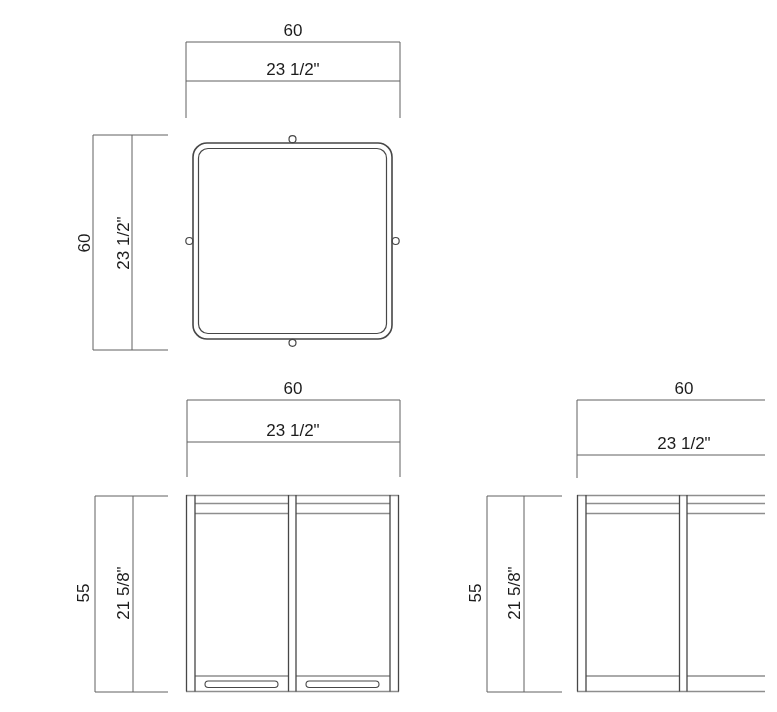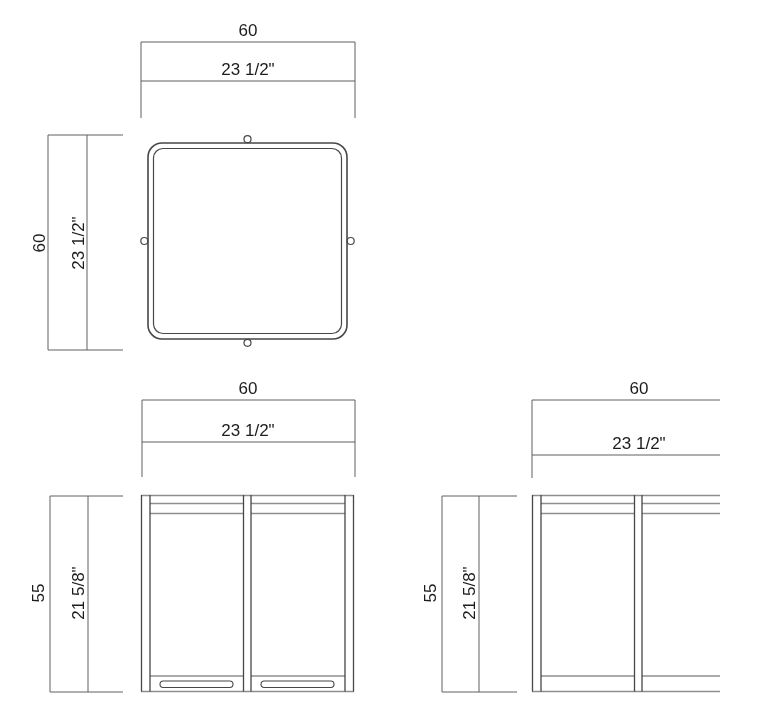--- a/index.html
+++ b/index.html
@@ -6,20 +6,21 @@
     margin: 0;
     padding: 0;
     background: var(--background, #ffffff);
   }
   .sheet {
     position: relative;
     width: 720px;
     height: 712px;
     background: var(--background, #ffffff);
     overflow: hidden;
+    padding-left: 45px;
   }
   svg { display: block; }
   .t {
     font-family: "Liberation Sans", sans-serif;
     font-size: 17px;
     fill: var(--text, #1c1c1c);
     text-anchor: middle;
   }
   .dim {
     stroke: var(--dimension-line, #606060);

